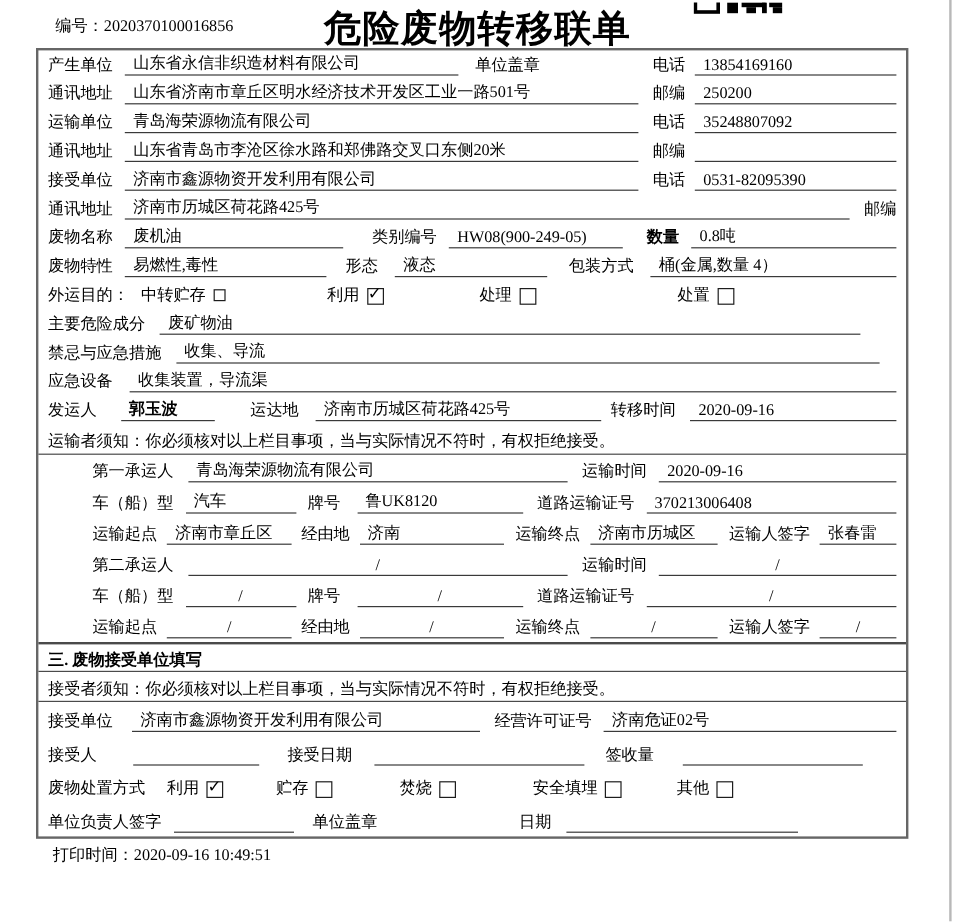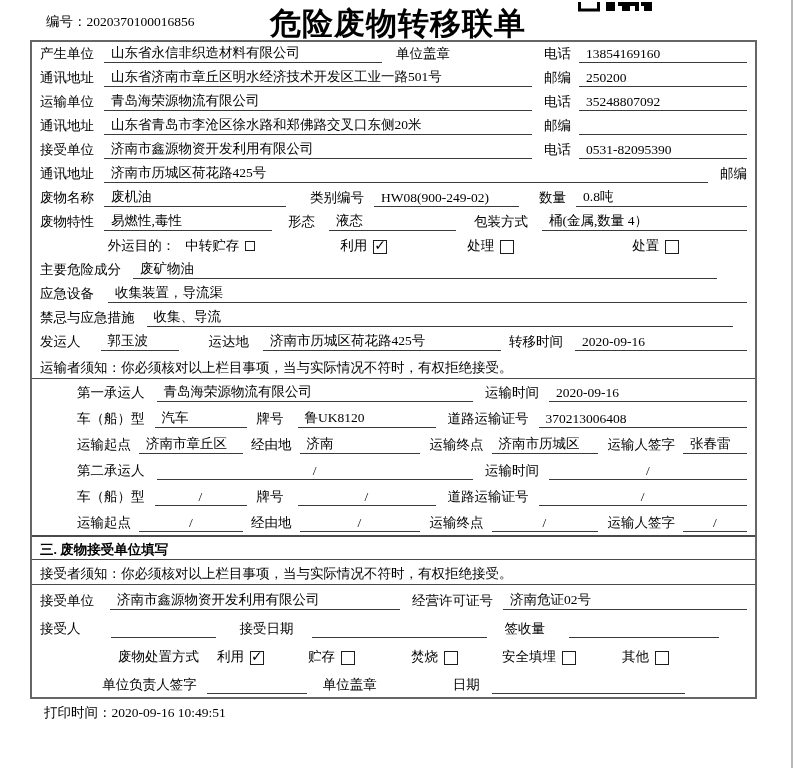--- a/index.html
+++ b/index.html
@@ -12,33 +12,33 @@
   .serial{position:absolute;left:46px;top:13px;white-space:nowrap;}
   .title{position:absolute;left:50%;transform:translateX(-50%);top:3px;
          font-size:31px;font-weight:bold;letter-spacing:1px;white-space:nowrap;}
   .qr{position:absolute;left:578px;top:0;}
   
   .form{margin-left:30px;width:727px;box-sizing:border-box;border:2px solid #666;background:#fff;}
   .sh{height:25px;box-sizing:border-box;padding:4px 8px 0 8px;font-weight:bold;
       border-bottom:1px solid #4a4a4a;}
   .sh.bt{border-top:2px solid #4a4a4a;}
   .notice{height:25px;box-sizing:border-box;padding:5px 8px 0 8px;border-bottom:1px solid #4a4a4a;}
-  .row{display:flex;align-items:flex-end;box-sizing:border-box;padding:0 8px 3px 8px;justify-content:center;}
+  .row{display:flex;align-items:flex-end;box-sizing:border-box;padding:0 8px 3px 8px;}
   .h1{height:24px;}
   .h2{height:26px;padding-left:45px;}
   .h3{height:28px;}
   .lb{flex:none;white-space:nowrap;}
   .fd{border-bottom:1px solid #3a3a3a;box-sizing:border-box;padding:0 4px 0 7px;
       white-space:nowrap;overflow:hidden;min-height:17px;flex:none;}
   .fd.fx{flex:1 1 auto;}
   .fd.c{text-align:center;padding:0;}
   .sp{flex:1 1 auto;}
   .ml8{margin-left:8px;}.ml10{margin-left:10px;}.ml12{margin-left:12px;}
   .ml14{margin-left:14px;}.ml16{margin-left:16px;}.ml18{margin-left:18px;}
-  .ml20{margin-left:20px;}.ml24{margin-left:24px;}.ml30{margin-left:30px;}
+  .ml20{margin-left:20px;font-weight:bold;}.ml24{margin-left:24px;}.ml30{margin-left:30px;}
   .mr12{margin-right:12px;}.mr14{margin-right:14px;}.mr28{margin-right:28px;}.mr30{margin-right:30px;}
   .rv{width:168px;}
   .opt{flex:none;white-space:nowrap;display:flex;align-items:center;}
   .cb{display:inline-block;width:12px;height:12px;border:1px solid #1d1d1d;margin-left:6px;
       position:relative;top:1px;background:#fff;}
   .cb.sm{width:8px;height:8px;top:0;}
   .cb.on::after{content:"\2713";position:absolute;left:0;top:-4px;font-size:14px;font-weight:bold;
       font-family:"DejaVu Sans",sans-serif;}
   .footer{margin:5px 0 0 44px;white-space:nowrap;}
 </style>
@@ -106,21 +106,21 @@
   <div class="row h1">
     <span class="lb">通讯地址</span>
     <span class="fd fx ml10 mr12">济南市历城区荷花路425号</span>
     <span class="lb">邮编</span>
   </div>
 
   <div class="row h1">
     <span class="lb">废物名称</span>
     <span class="fd ml10" style="width:182px">废机油</span>
     <span class="lb ml24">类别编号</span>
-    <span class="fd ml10" style="width:145px">HW08(900-249-02)</span>
+    <span class="fd ml10" style="width:145px">HW08(900-249-05)</span>
     <span class="lb ml20">数量</span>
     <span class="fd fx ml10">0.8吨</span>
   </div>
 
   <div class="row h1">
     <span class="lb">废物特性</span>
     <span class="fd ml10" style="width:168px">易燃性,毒性</span>
     <span class="lb ml16">形态</span>
     <span class="fd ml14" style="width:127px">液态</span>
     <span class="lb ml18">包装方式</span>
@@ -146,27 +146,27 @@
         <span class="cb"></span>
       </span>
   </div>
 
   <div class="row h1">
     <span class="lb">主要危险成分</span>
     <span class="fd fx ml12 mr30">废矿物油</span>
   </div>
 
   <div class="row h1">
+    <span class="lb">禁忌与应急措施</span>
+    <span class="fd fx ml12 mr14">收集、导流</span>
+  </div>
+
+  <div class="row h1">
     <span class="lb">应急设备</span>
     <span class="fd fx ml14">收集装置，导流渠</span>
-  </div>
-
-  <div class="row h1">
-    <span class="lb">禁忌与应急措施</span>
-    <span class="fd fx ml12 mr14">收集、导流</span>
   </div>
 
   <div class="row h1">
     <span class="lb">发运人</span>
     <span class="fd ml20" style="width:78px">郭玉波</span>
     <span class="lb ml30">运达地</span>
     <span class="fd ml14" style="width:238px">济南市历城区荷花路425号</span>
     <span class="lb ml8">转移时间</span>
     <span class="fd fx ml12">2020-09-16</span>
   </div>
@@ -253,33 +253,33 @@
         <span class="cb on"></span>
       </span>
     <span class="opt" style="margin-left:44px">
         <span>贮存</span>
         <span class="cb"></span>
       </span>
     <span class="opt" style="margin-left:56px">
         <span>焚烧</span>
         <span class="cb"></span>
       </span>
-    <span class="opt" style="margin-left:44px">
+    <span class="opt" style="margin-left:64px">
         <span>安全填埋</span>
         <span class="cb"></span>
       </span>
     <span class="opt" style="margin-left:46px">
         <span>其他</span>
         <span class="cb"></span>
       </span>
   </div>
 
   <div class="row h3">
     <span class="lb">单位负责人签字</span>
     <span class="fd ml10" style="width:100px"></span>
     <span class="lb ml16">单位盖章</span>
-    <span class="lb" style="margin-left:76px">日期</span>
+    <span class="lb" style="margin-left:118px">日期</span>
     <span class="fd ml12" style="width:193px"></span>
   </div>
 
 </div>
 
 <div class="footer"><span>打印时间：</span><span>2020-09-16 10:49:51</span></div>
 
 </body></html>

